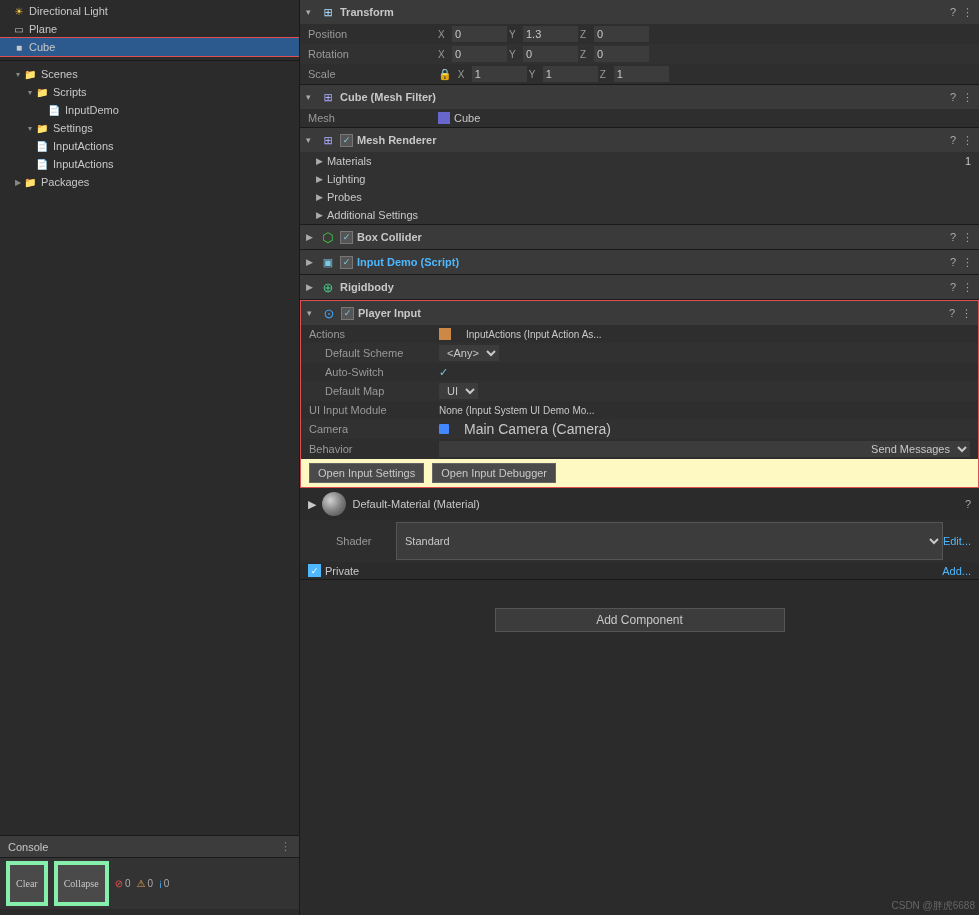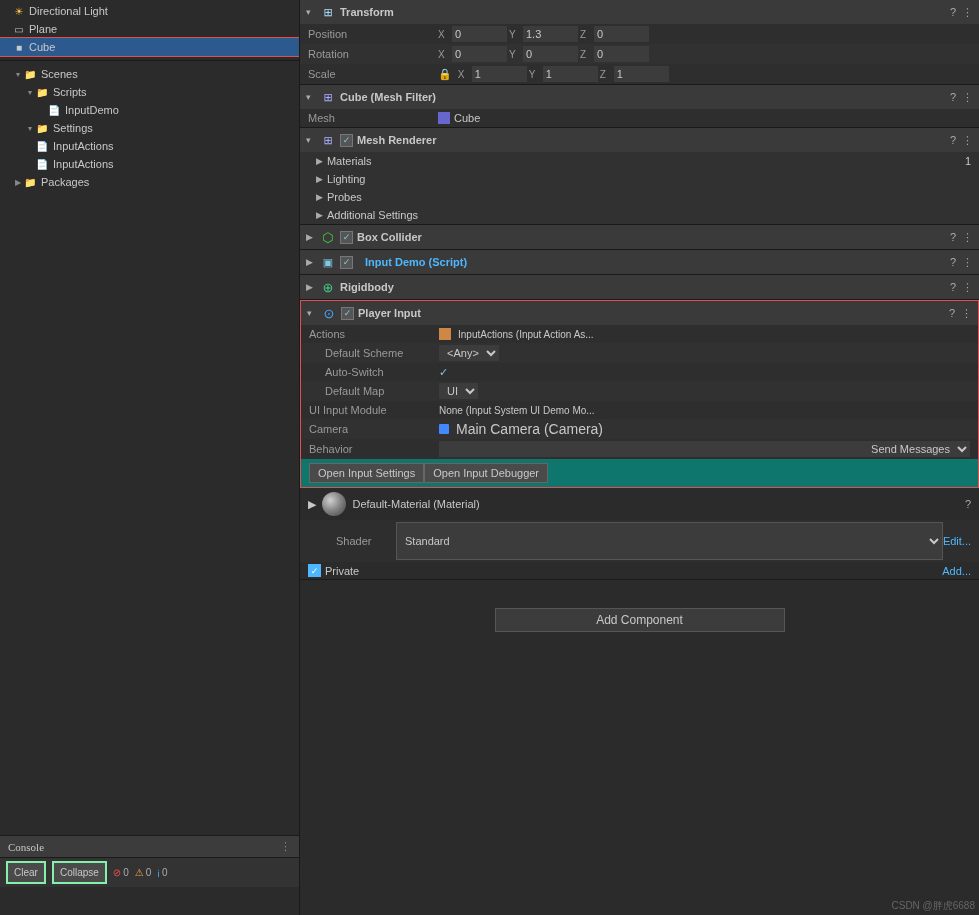--- a/index.html
+++ b/index.html
@@ -135,21 +135,20 @@
     }
 
     .component-title {
       flex: 1;
       font-size: 11px;
       font-weight: bold;
     }
 
     .component-title.blue {
       color: #4db8ff;
-      margin-left: 8px;
     }
 
     .component-actions {
       display: flex;
       gap: 6px;
       align-items: center;
       color: #aaa;
     }
 
     .prop-row {
@@ -171,21 +170,21 @@
     }
 
     .prop-label.indented {
       padding-left: 16px;
     }
 
     .prop-value {
       flex: 1;
       display: flex;
       align-items: center;
-      gap: 4px;
+      gap: 12px;
     }
 
     .vec3-field {
       display: flex;
       align-items: center;
       gap: 2px;
       flex: 1;
     }
 
     .vec3-label {
@@ -280,23 +279,23 @@
     .behavior-row {
       padding: 4px 8px 8px;
       background: #313131;
       font-size: 10px;
       color: #aaa;
       line-height: 1.4;
     }
 
     .buttons-row {
       display: flex;
-      gap: 0;
+      gap: 8px;
       padding: 4px 8px;
-      background: #0f766e;
+      background: #fef9c3;
     }
 
     
     .material-section {
       display: flex;
       flex-direction: column;
       background: #2b2b2b;
       border-bottom: 1px solid #1a1a1a;
     }
 
@@ -398,38 +397,38 @@
     }
 
     .console-header {
       background: #3c3c3c;
       padding: 2px 8px;
       display: flex;
       align-items: center;
       gap: 4px;
       min-height: 22px;
       border-bottom: 1px solid #1a1a1a;
-      font-family: Liberation Serif, serif;
     }
 
     .console-toolbar {
       display: flex;
       align-items: center;
       padding: 3px 6px;
       gap: 6px;
       background: #333;
     }
 
     .console-btn {
       background: #4a4a4a;
-      border: 2px solid #86efac;
-      color: #c8c8c8;
-      padding: 4px 6px;
+      border: 4px solid #86efac;
+      color: #c8c8c8;
+      padding: 13px 6px;
       font-size: 10px;
       cursor: pointer;
+      font-family: Liberation Serif, serif;
     }
 
     .console-count {
       display: flex;
       align-items: center;
       gap: 2px;
       font-size: 10px;
       color: #aaa;
     }
 

